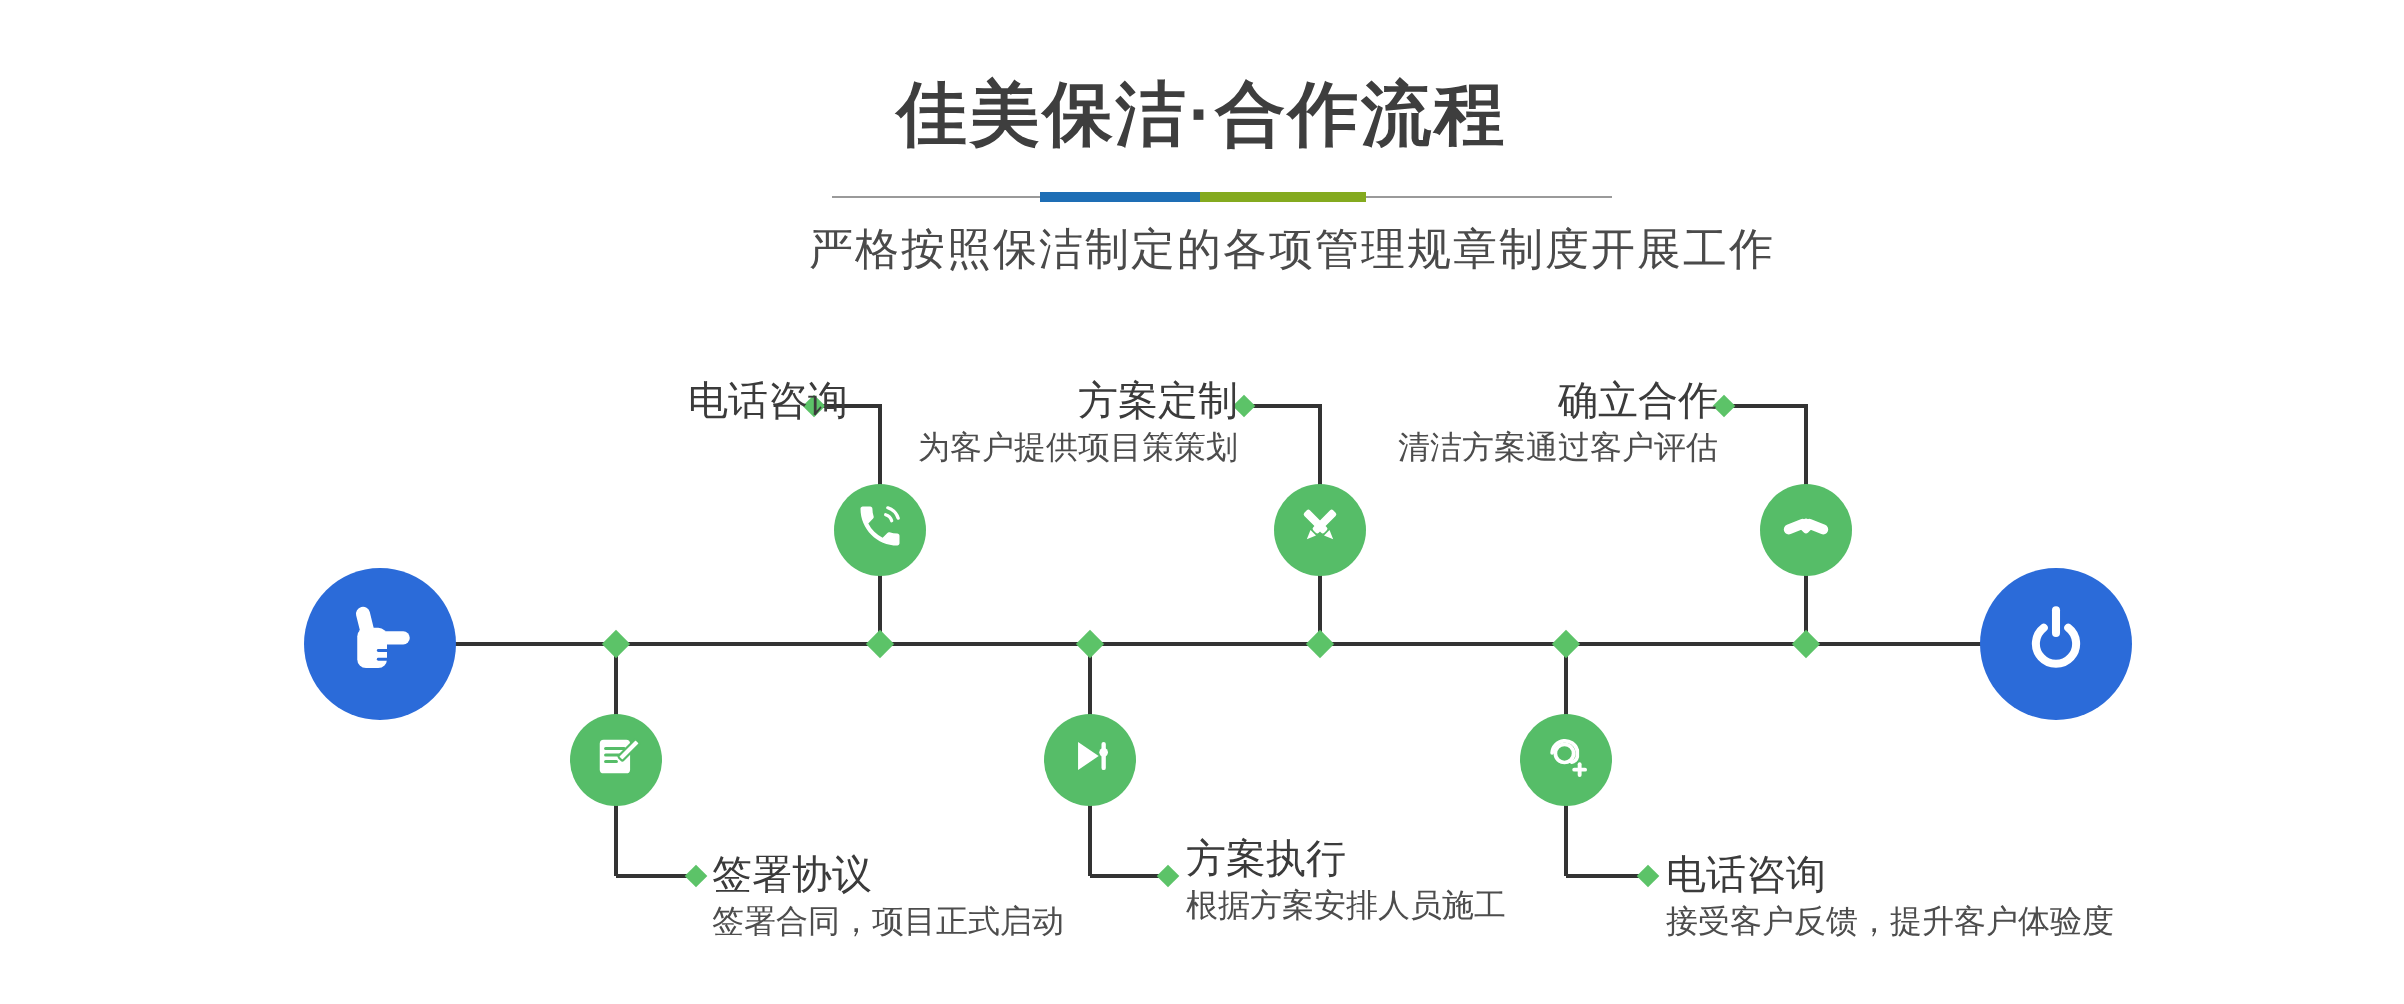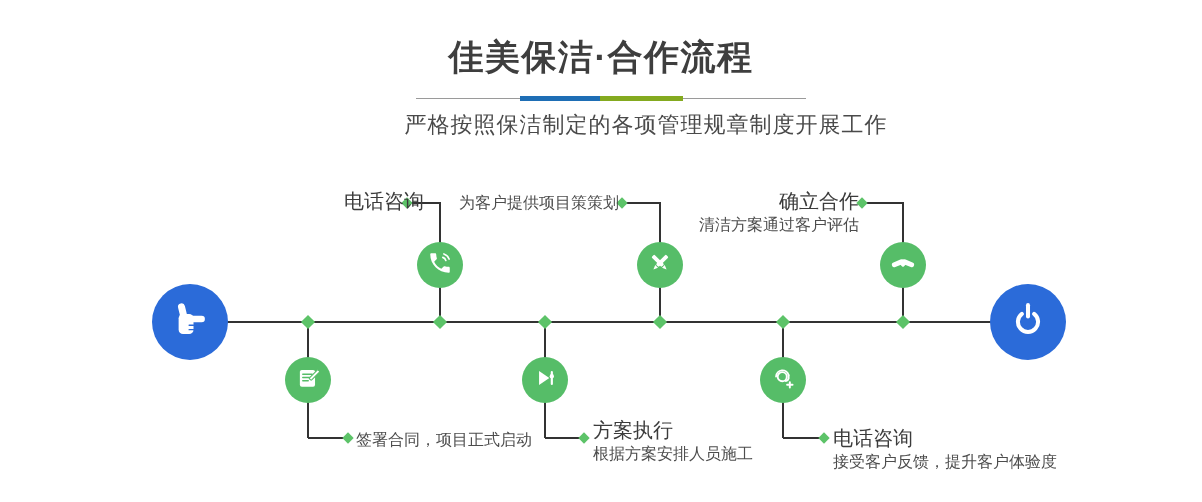--- a/index.html
+++ b/index.html
@@ -188,28 +188,30 @@
             <path d="M15.8 18.3 h5"></path>
         </g>
       </svg>
     </span>
   </div>
 
   <div class="label top" style="right:778px;top:190px;">
     <div class="ltitle">电话咨询</div>
   </div>
   <div class="label top" style="right:583px;top:190px;">
+    <div class="ltitle">方案定制</div>
     <div class="ldesc">为客户提供项目策策划</div>
   </div>
   <div class="label top" style="right:343px;top:190px;">
     <div class="ltitle">确立合作</div>
     <div class="ldesc">清洁方案通过客户评估</div>
   </div>
 
   <div class="label bottom" style="left:356px;top:427px;">
+    <div class="ltitle">签署协议</div>
     <div class="ldesc">签署合同，项目正式启动</div>
   </div>
   <div class="label bottom" style="left:593px;top:419px;">
     <div class="ltitle">方案执行</div>
     <div class="ldesc">根据方案安排人员施工</div>
   </div>
   <div class="label bottom" style="left:833px;top:427px;">
     <div class="ltitle">电话咨询</div>
     <div class="ldesc">接受客户反馈，提升客户体验度</div>
   </div>

